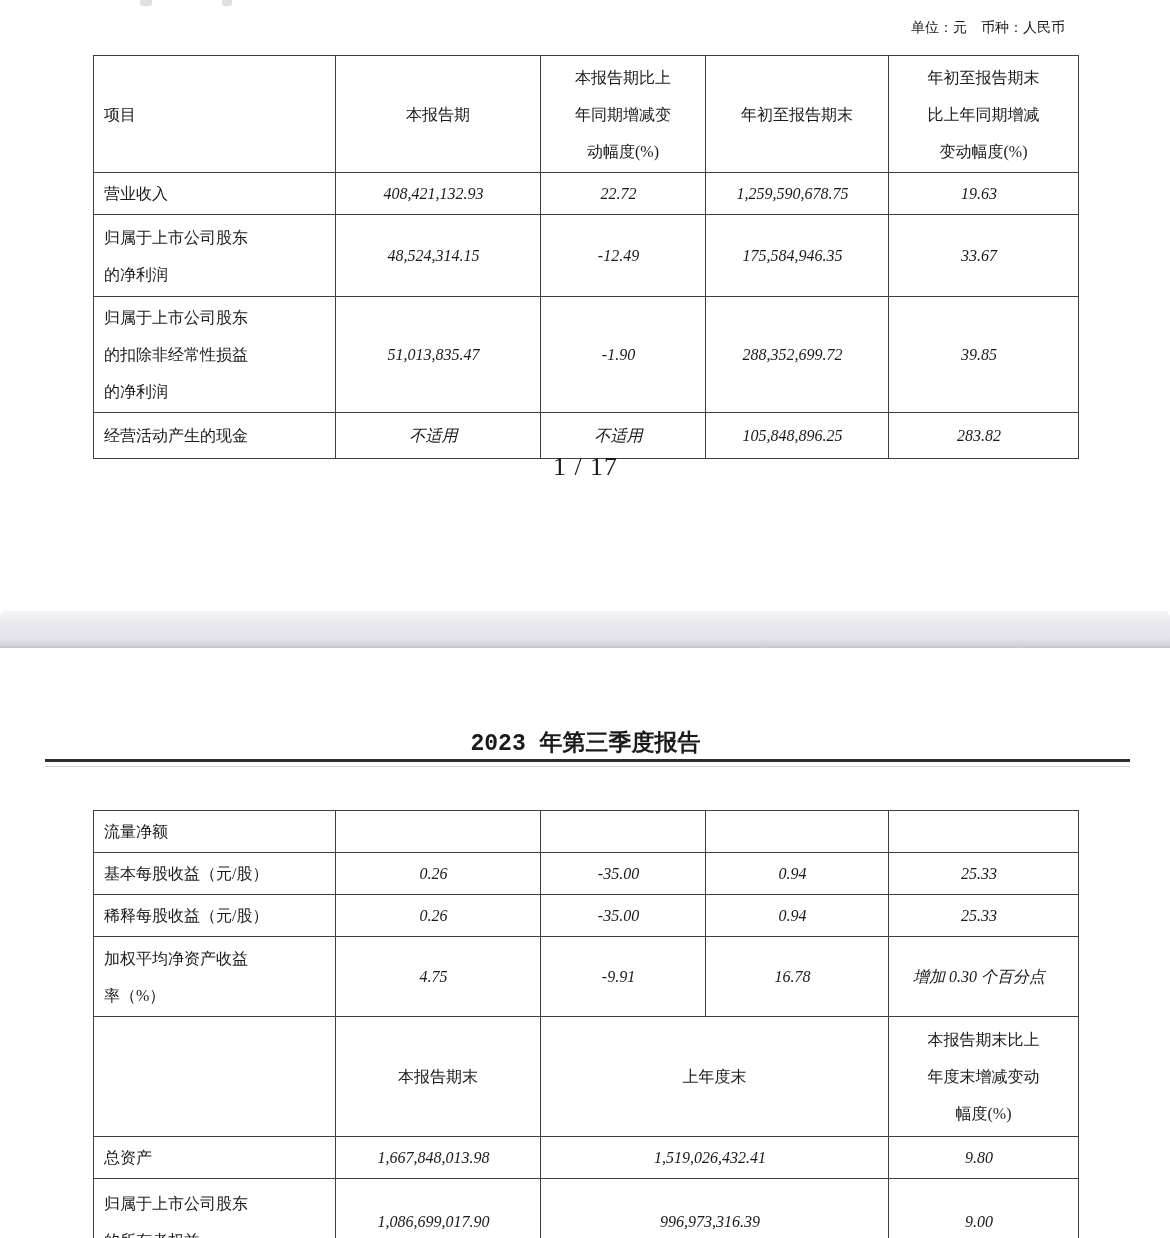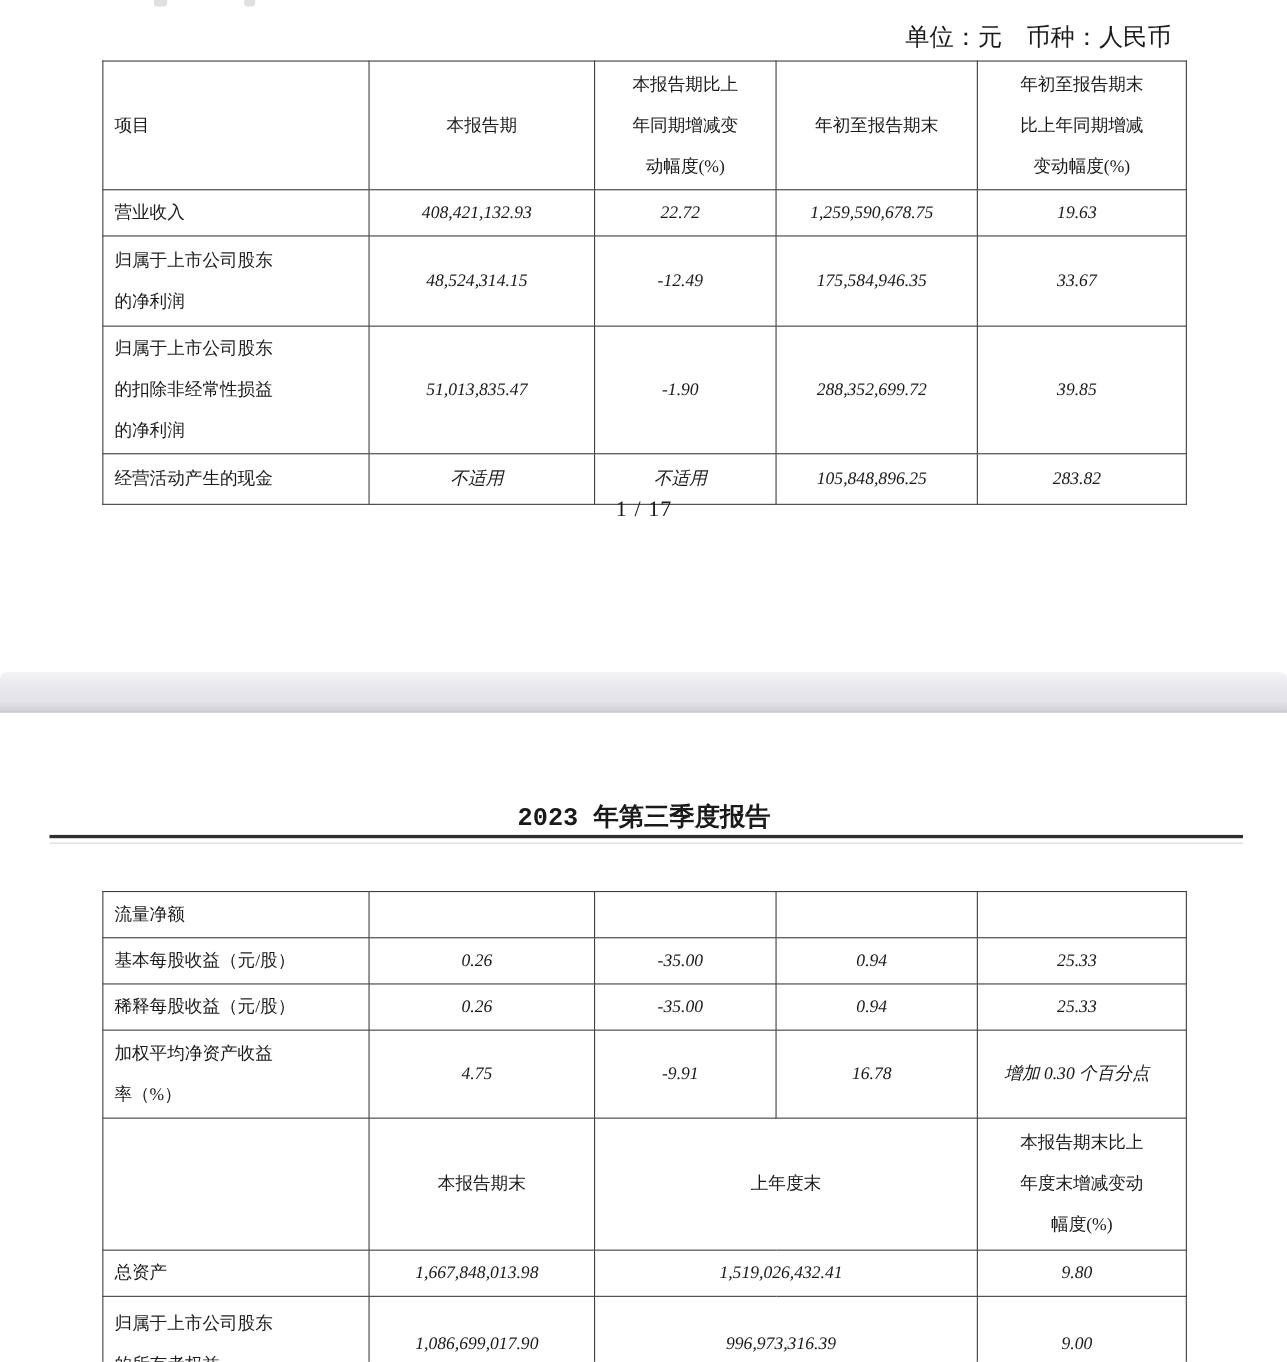--- a/index.html
+++ b/index.html
@@ -7,21 +7,21 @@
   body {
     width:1170px; height:1238px;
     background:#ffffff;
     position:relative;
     overflow:hidden;
     font-family:"Liberation Serif","DejaVu Serif",serif;
     color:#1a1a1a;
   }
   .unit-note {
     position:absolute; top:19px; left:0; width:1065px;
-    text-align:right; font-size:22px; white-space:pre;
+    text-align:right; font-size:14px; white-space:pre;
   }
   table {
     border-collapse:collapse; table-layout:fixed; width:985px;
     position:absolute; left:93px;
   }
   #table1 { top:55px; }
   #table2 { top:810px; }
   td {
     border:1.5px solid #3f3f3f;
     font-size:16px; line-height:37px;
@@ -30,21 +30,21 @@
   }
   .c-label { text-align:left; padding-left:10px; padding-right:8px; white-space:pre-line; }
   .c-num   { text-align:center; padding-right:13px; padding-left:4px;font-style:italic; }
   .c-head  { text-align:center; white-space:pre-line; }
   tr.h117 td{ height:117px; } tr.h37 td{ height:37px; } tr.h82 td{ height:82px; }
   tr.h112 td{ height:112px; } tr.h46 td{ height:46px; } tr.h40 td{ height:40px; }
   tr.h80 td{ height:80px; } tr.h120 td{ height:120px; } tr.h38 td{ height:38px; }
   tr.h86 td{ height:86px; }
   .page-indicator {
     position:absolute; top:452px; left:93px; width:985px;
-    text-align:center; font-size:20px; letter-spacing:1px;
+    text-align:center; font-size:26px; letter-spacing:1px;
   }
   .page-separator {
     position:absolute; top:611px; left:0; width:1170px; height:37px;
     background:linear-gradient(180deg,#f4f4f7 0%,#e9e8ee 35%,#e4e3ea 72%,#d3d2da 94%,#c3c2cc 100%);
     border-radius:6px 6px 0 0;
   }
   .page2-title {
     position:absolute; top:727px; left:93px; width:985px;
     text-align:center; font-size:23px; font-weight:bold;font-family:Liberation Mono, monospace;
   }

